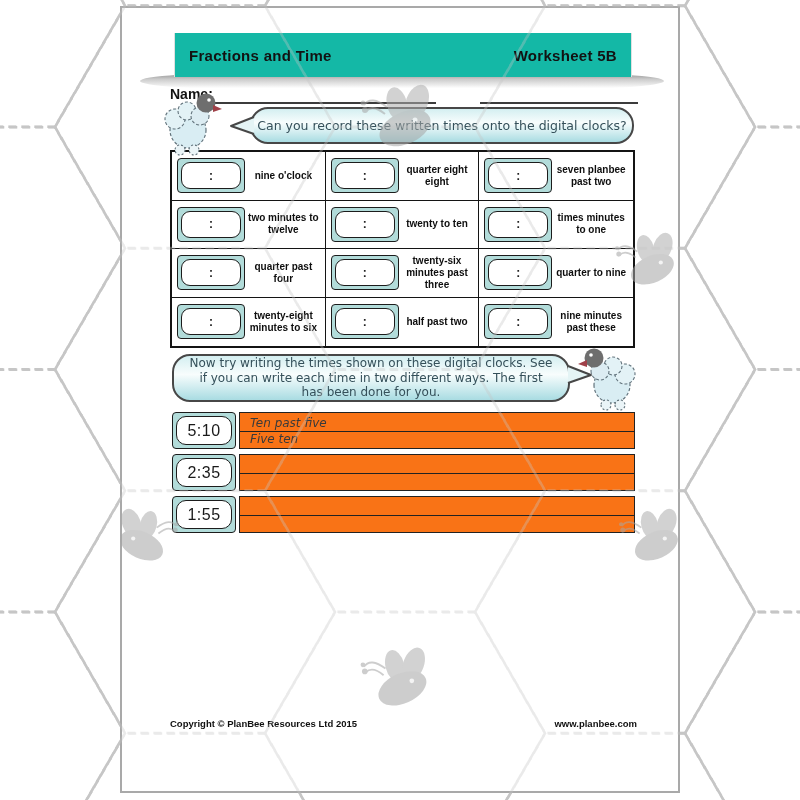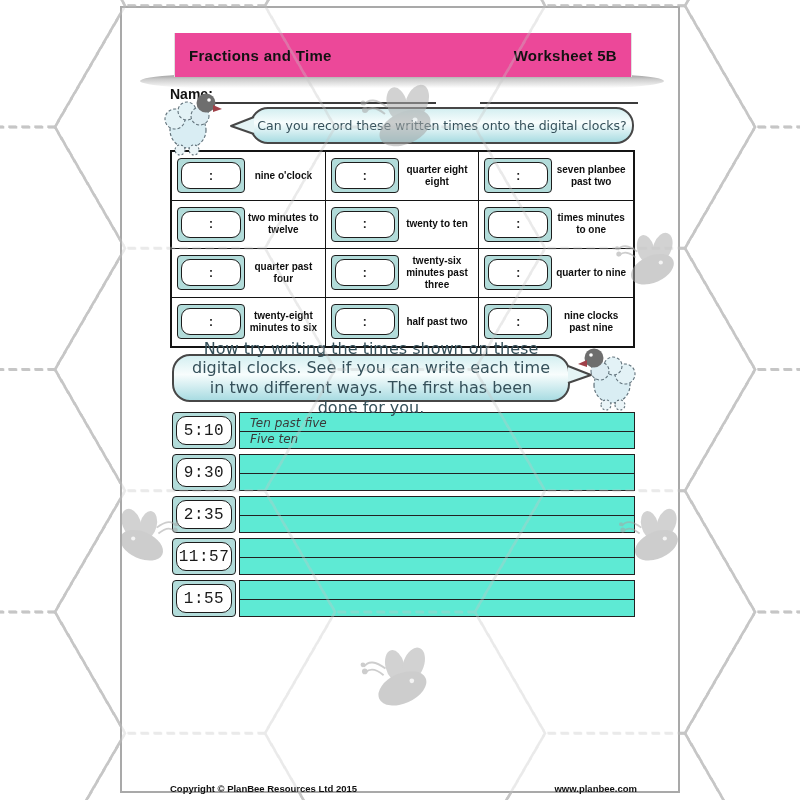--- a/index.html
+++ b/index.html
@@ -4,21 +4,21 @@
 <style>
   html,body{margin:0;padding:0;}
   body{width:800px;height:800px;background:#ffffff;font-family:"Liberation Sans",sans-serif;overflow:hidden;}
   #stage{position:relative;width:800px;height:800px;background:#fff;overflow:hidden;}
 
   
   .page{position:absolute;left:120px;top:6px;width:556px;height:783px;background:#fff;
         border:2px solid #a9a9a9;z-index:10;}
 
   
-  .hdr-band{position:absolute;left:52px;top:25px;width:458px;height:44px;background:#ec4899;
+  .hdr-band{position:absolute;left:52px;top:25px;width:458px;height:44px;background:#14b8a6;
             border-left:1px solid #e0e0e0;border-right:1px solid #e0e0e0;z-index:3;
             display:flex;align-items:center;justify-content:space-between;padding:0 14px;box-sizing:border-box;}
   .hdr-title,.hdr-ws{font-weight:bold;font-size:15px;color:#121212;letter-spacing:.3px;
             font-family:"Liberation Sans",sans-serif;}
   .swoosh{position:absolute;left:18px;top:64px;width:524px;height:18px;z-index:2;
           border-radius:50% / 100%;
           background:linear-gradient(180deg,rgba(90,90,90,.75) 0%,rgba(140,140,140,.45) 40%,rgba(200,200,200,0) 90%);}
 
   
   .namedate{position:absolute;left:46px;top:76px;width:470px;height:24px;z-index:4;}
@@ -29,21 +29,21 @@
   .nd-line-name{left:46px;width:222px;}
   .nd-line-date{left:312px;width:158px;}
 
   
   .bubble{position:absolute;border:2px solid #474747;border-radius:18px;
           background:linear-gradient(180deg,#d4eff1 0%,#f8fdfd 42%,#a9dce2 100%);
           color:#35505a;font-family:"DejaVu Sans",sans-serif;
           display:flex;align-items:center;justify-content:center;text-align:center;
           box-sizing:border-box;z-index:5;}
   .bubble1{left:128px;top:99px;width:384px;height:37px;font-size:12.5px;}
-  .bubble2{left:50px;top:346px;width:398px;height:48px;font-size:16px;line-height:1.22;padding:2px 14px;}
+  .bubble2{left:50px;top:346px;width:398px;height:48px;font-size:12px;line-height:1.22;padding:2px 14px;}
   .tail{position:absolute;z-index:6;}
 
   
   .grid{position:absolute;left:48px;top:142px;width:465px;height:198px;border:2px solid #141414;
         box-sizing:border-box;display:grid;grid-template-columns:1fr 1fr 1fr;grid-auto-rows:1fr;z-index:4;background:#fff;}
   .cell{border-right:1.6px solid #141414;border-bottom:1.6px solid #141414;
         display:flex;align-items:center;box-sizing:border-box;padding:4px 3px 4px 5px;}
   .cell:nth-child(3n){border-right:none;}
   .cell:nth-child(n+10){border-bottom:none;}
   .clock{width:68px;height:35px;background:#b2dcda;border:1.6px solid #1c1c1c;border-radius:4px;
@@ -53,30 +53,30 @@
          font-weight:bold;font-size:12px;color:#222;}
   .cell-label{flex:1;text-align:center;font-weight:bold;font-size:10px;line-height:1.18;color:#0e0e0e;padding:0 2px;}
 
   
   .answers{position:absolute;left:50px;top:404px;width:463px;display:flex;flex-direction:column;gap:5px;z-index:4;}
   .arow{display:flex;gap:3px;height:37px;}
   .aclock{width:64px;flex:0 0 auto;background:#b2dcda;border:1.6px solid #1c1c1c;border-radius:4px;
           box-sizing:border-box;padding:3px;}
   .aclock-inner{width:100%;height:100%;background:#fff;border:1.4px solid #1c1c1c;border-radius:10px;
           box-sizing:border-box;display:flex;align-items:center;justify-content:center;
-          font-size:16px;letter-spacing:.5px;color:#1a1a1a;font-family:Liberation Mono, monospace;}
-  .abox{flex:1;border:1.6px solid #222;box-sizing:border-box;position:relative;background:#5eead4;}
+          font-size:16px;letter-spacing:.5px;color:#1a1a1a;font-family:Liberation Sans, sans-serif;}
+  .abox{flex:1;border:1.6px solid #222;box-sizing:border-box;position:relative;background:#f97316;}
   .abox::after{content:"";position:absolute;left:0;right:0;top:50%;border-top:1.3px solid #222;}
   .aline{position:absolute;left:10px;font-style:italic;font-size:12px;color:#3a3a3a;
          font-family:"DejaVu Sans",sans-serif;}
   .aline.l1{bottom:52%;}
   .aline.l2{bottom:5%;}
 
   
-  .footer{position:absolute;left:48px;top:775px;width:467px;display:flex;justify-content:space-between;z-index:4;}
+  .footer{position:absolute;left:48px;top:710px;width:467px;display:flex;justify-content:space-between;z-index:4;}
   .footer span{font-weight:bold;font-size:9.5px;color:#101010;}
 
   
   .art{position:absolute;pointer-events:none;}
   .fly{z-index:40;}
   .bird{z-index:45;}
   .hexlayer{position:absolute;left:0;top:0;pointer-events:none;}
 </style>
 </head>
 <body>
@@ -196,21 +196,21 @@
       <div class="cell">
         <div class="clock">
             <div class="clock-inner">:</div>
           </div>
         <div class="cell-label">half past two</div>
       </div>
       <div class="cell">
         <div class="clock">
             <div class="clock-inner">:</div>
           </div>
-        <div class="cell-label">nine clocks past nine</div>
+        <div class="cell-label">nine minutes past these</div>
       </div>
     </div>
 
     <div class="bubble bubble2">
       <span>Now try writing the times shown on these digital clocks. See if you can write each time in two different ways. The first has been done for you.</span>
     </div>
     <svg class="tail" style="left:444px;top:354px" width="28" height="26">
       <path d="M2,4 L25,13 L2,21" fill="#e4f4f5" stroke="#474747" stroke-width="2" stroke-linejoin="round"></path>
     </svg>
 
@@ -219,39 +219,21 @@
         <div class="aclock">
             <div class="aclock-inner">5:10</div>
           </div>
         <div class="abox">
           <span class="aline l1">Ten past five</span>
           <span class="aline l2">Five ten</span>
         </div>
       </div>
       <div class="arow">
         <div class="aclock">
-            <div class="aclock-inner">9:30</div>
-          </div>
-        <div class="abox">
-          <span class="aline l1"></span>
-          <span class="aline l2"></span>
-        </div>
-      </div>
-      <div class="arow">
-        <div class="aclock">
             <div class="aclock-inner">2:35</div>
-          </div>
-        <div class="abox">
-          <span class="aline l1"></span>
-          <span class="aline l2"></span>
-        </div>
-      </div>
-      <div class="arow">
-        <div class="aclock">
-            <div class="aclock-inner">11:57</div>
           </div>
         <div class="abox">
           <span class="aline l1"></span>
           <span class="aline l2"></span>
         </div>
       </div>
       <div class="arow">
         <div class="aclock">
             <div class="aclock-inner">1:55</div>
           </div>

